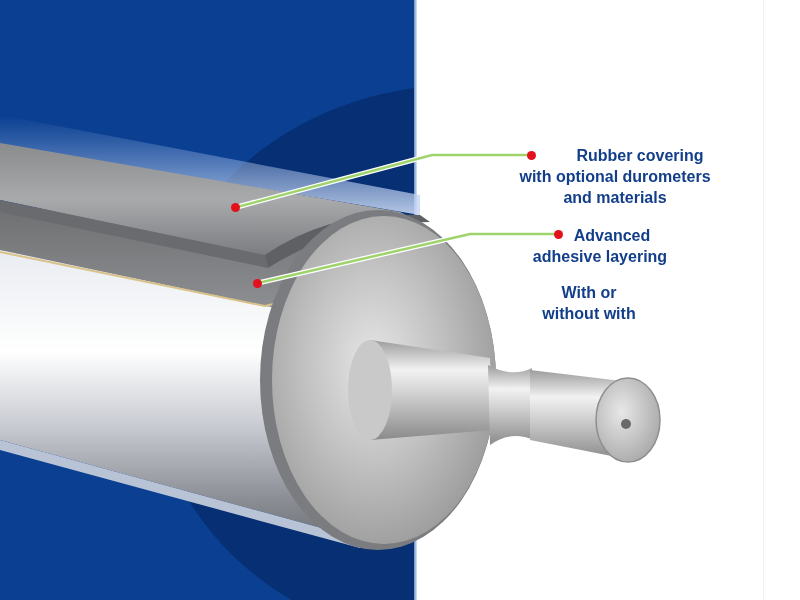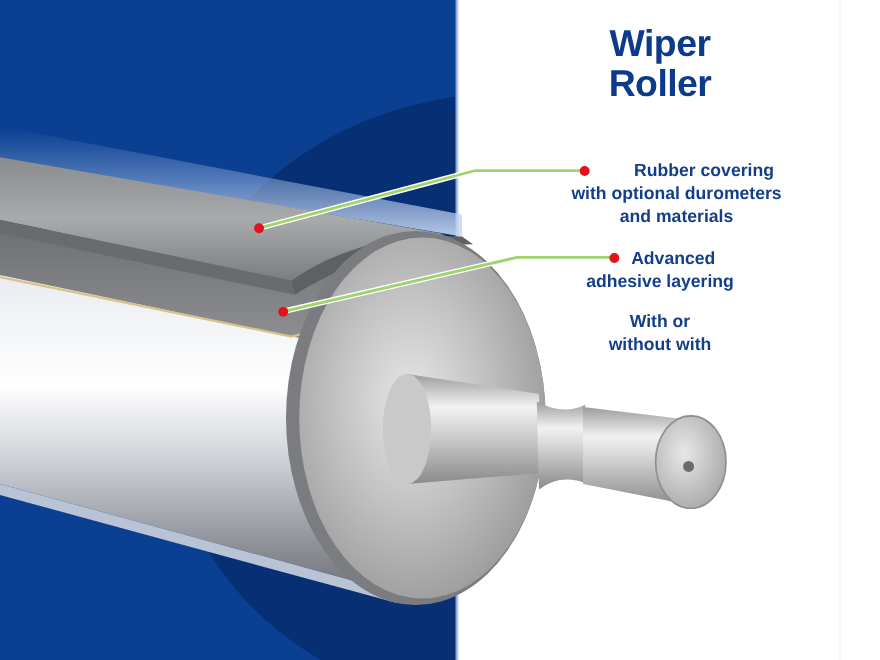--- a/index.html
+++ b/index.html
@@ -7,21 +7,21 @@
   .stage { position: relative; width: 800px; height: 600px; background: #ffffff; }
   .blue-panel { position: absolute; left: 0; top: 0; width: 416px; height: 600px; background: #0a3f91; overflow: hidden; }
   .blue-panel .swoosh { position: absolute; left: 150px; top: 85px; width: 620px; height: 560px; border-radius: 50%; background: #062f74; }
   .blue-edge { position: absolute; left: 414px; top: 0; width: 3px; height: 600px; background: linear-gradient(90deg, #6d8fca, #dbe6f7); }
   .right-guide { position: absolute; left: 763px; top: 0; width: 1px; height: 600px; background: #f1f1f1; }
   svg.illustration { position: absolute; left: 0; top: 0; }
   .title { position: absolute; left: 520px; top: 22px; width: 160px; text-align: center; color: #0d3b8c; font-family: "Liberation Sans", sans-serif; font-weight: bold; font-size: 34px; line-height: 36px; letter-spacing: -0.5px; }
   .label { position: absolute; text-align: center; color: #123e8a; font-family: "Liberation Sans", sans-serif; font-weight: bold; font-size: 16px; line-height: 21px; }
   .label-1 { left: 490px; top: 145px; width: 250px; }
   .label-2 { left: 500px; top: 225px; width: 200px; }
-  .label-3 { left: 500px; top: 282px; width: 200px; }
+  .label-3 { left: 489px; top: 282px; width: 200px; }
   .dot { position: absolute; width: 9px; height: 9px; border-radius: 50%; background: #e3111b; }
 </style>
 </head>
 <body>
 
 <div class="stage">
 
   <div class="blue-panel">
     <div class="swoosh"></div>
   </div>
@@ -99,24 +99,20 @@
     <polyline points="237,207 432,155 532,155" fill="none" stroke="#9fd36b" stroke-width="2.5"></polyline>
     <polyline points="258,283 470,234 560,234" fill="none" stroke="#ffffff" stroke-width="5"></polyline>
     <polyline points="258,283 470,234 560,234" fill="none" stroke="#9fd36b" stroke-width="2.5"></polyline>
   </svg>
 
   <div class="dot" style="left:231px; top:203px;"></div>
   <div class="dot" style="left:527px; top:151px;"></div>
   <div class="dot" style="left:253px; top:279px;"></div>
   <div class="dot" style="left:554px; top:230px;"></div>
 
-  <div class="title">
-    <div>Wiper</div>
-    <div>Roller</div>
-  </div>
 
   <div class="label label-2">
     <div style="padding-left:24px;">Advanced</div>
     <div>adhesive layering</div>
   </div>
 
   <div class="label label-1">
     <div style="padding-left:50px;">Rubber covering</div>
     <div>with optional durometers</div>
     <div>and materials</div>

